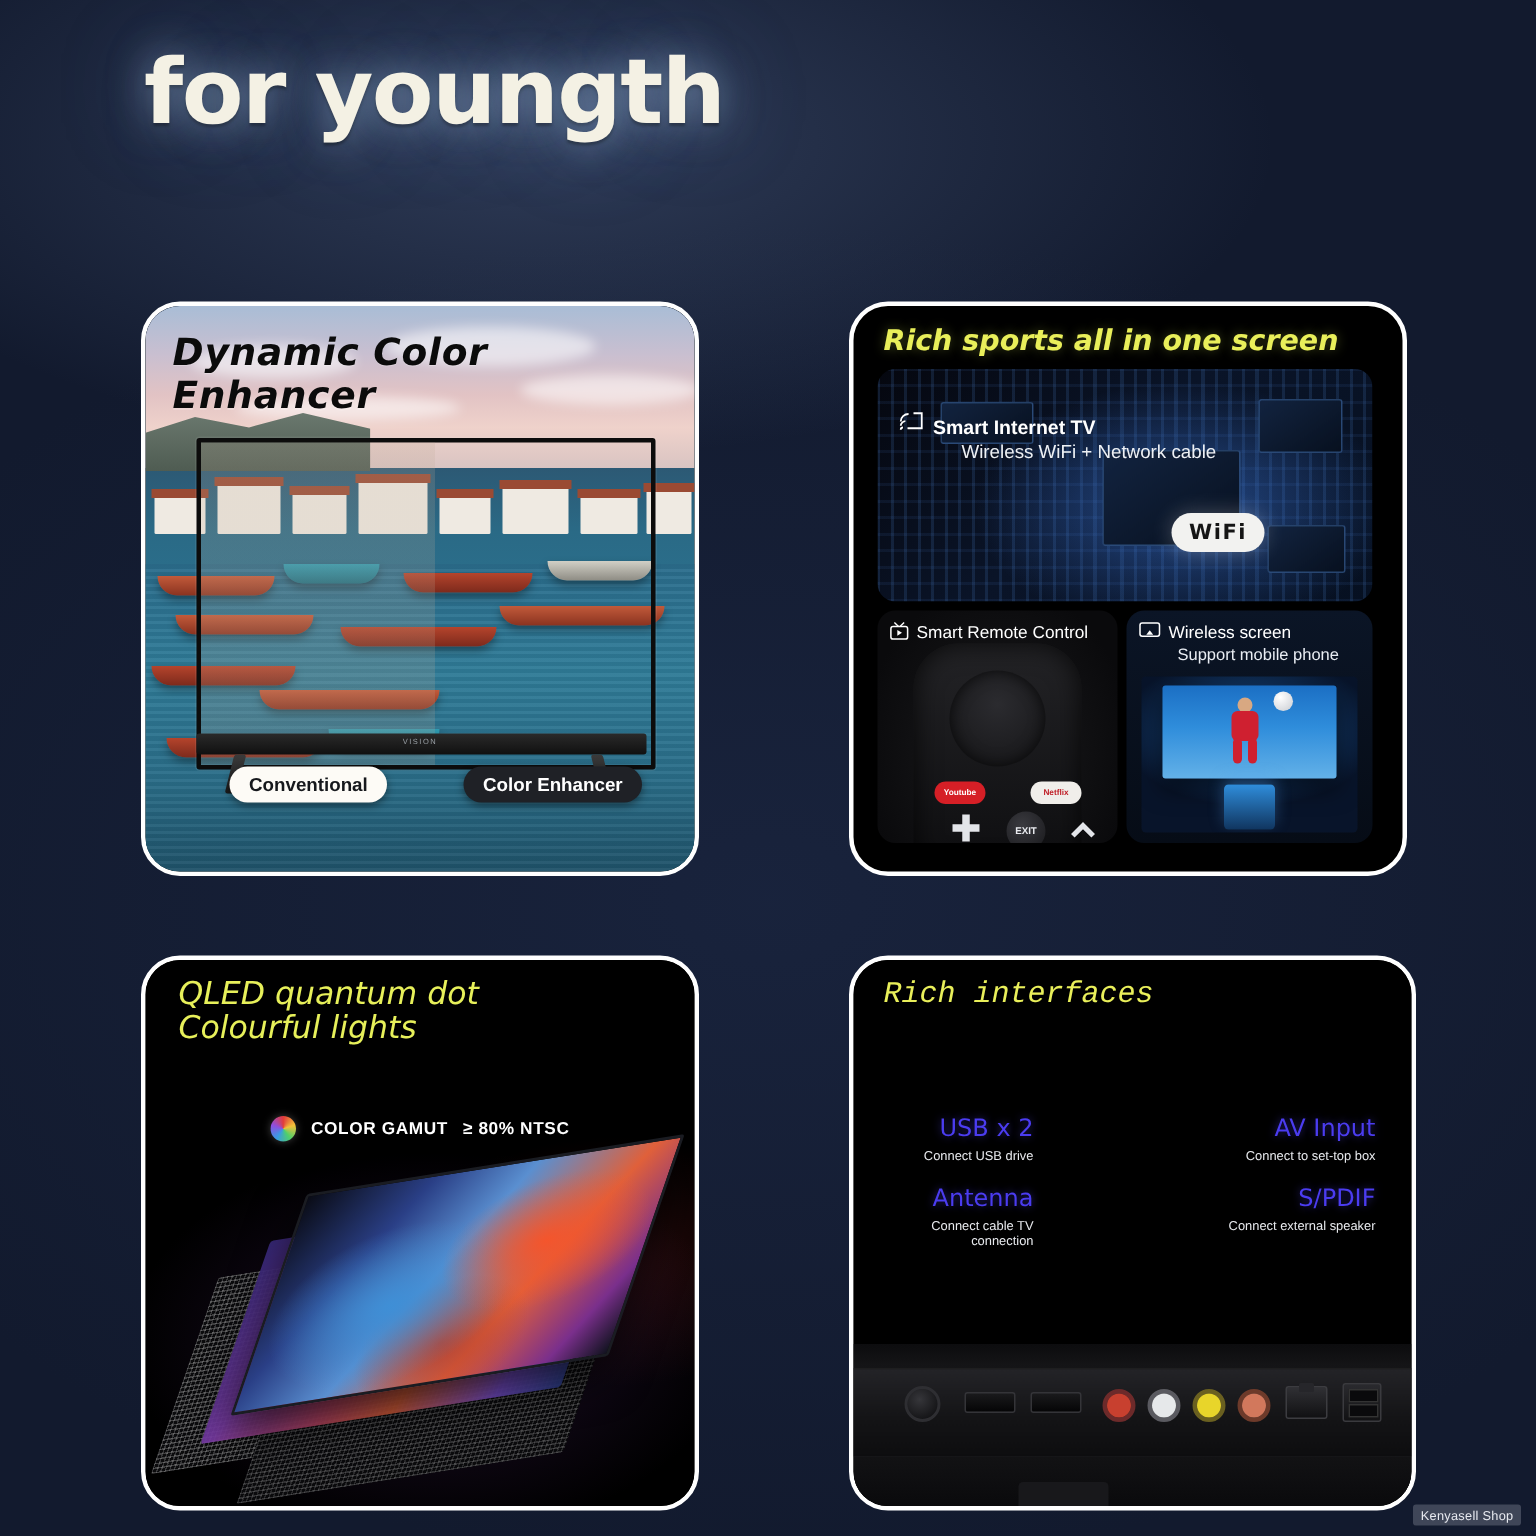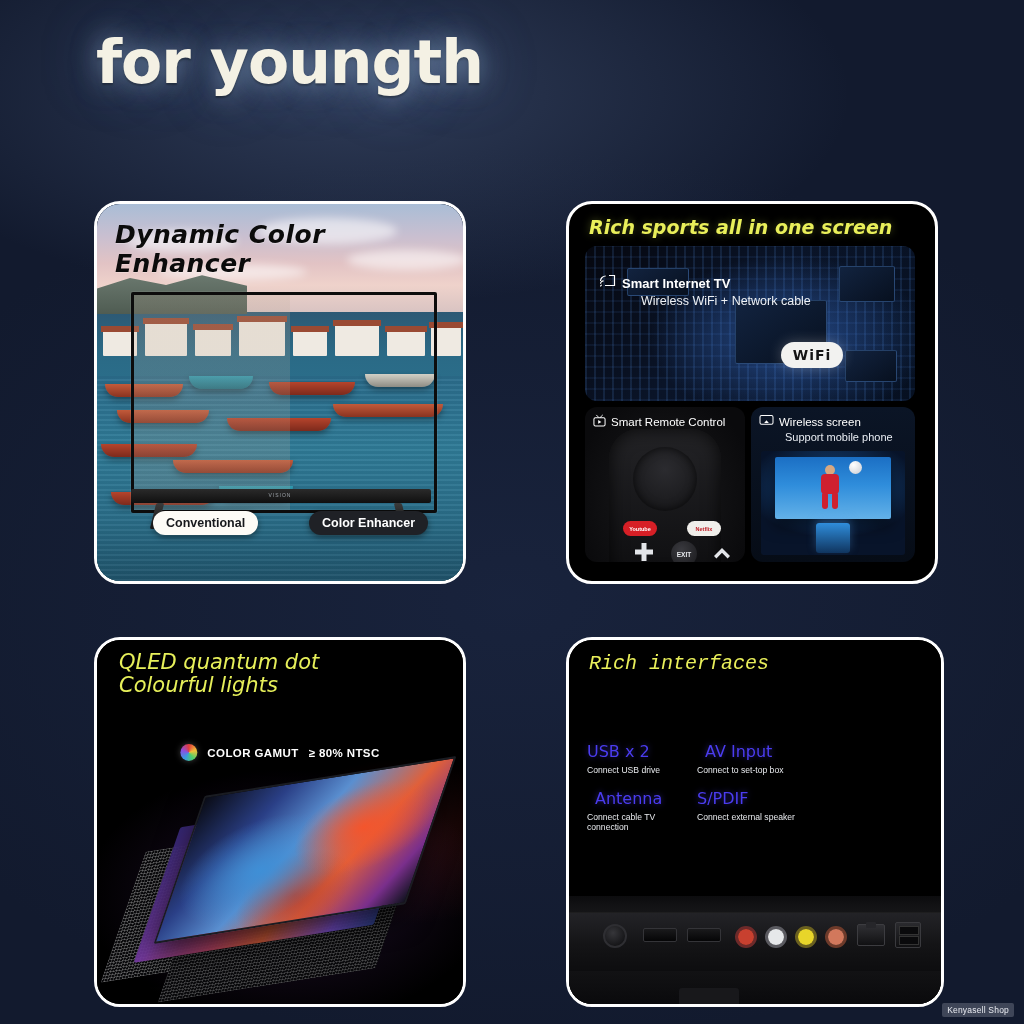--- a/index.html
+++ b/index.html
@@ -168,21 +168,21 @@
       linear-gradient(125deg,#0a0c16 0%,#2a3f86 25%,#5a8fd0 45%,#e0603a 68%,#7a2f8c 88%,#11131f 100%);
     border:2px solid #1a1c22;box-shadow:0 12px 26px rgba(0,0,0,.7);}
 
   
   .p4 .bg{position:absolute;inset:0;background:#000;}
   .p4 .t1{position:absolute;left:20px;top:12px;font-family:Liberation Mono, monospace;font-style:italic;
     font-size:20px;color:#e9ef5a;}
   .p4 .t2{position:absolute;left:20px;top:44px;font-family:"DejaVu Sans",sans-serif;font-style:italic;
     font-size:20px;color:#e9ef5a;}
   .iogrid{position:absolute;left:18px;top:102px;width:330px;
-    display:grid;grid-template-columns:102px 1fr;column-gap:8px;row-gap:14px;}
+    display:grid;grid-template-columns:102px 1fr;column-gap:8px;row-gap:14px;text-align:right;}
   .iocell .nm{font-family:"DejaVu Sans",sans-serif;font-size:16px;color:#4b3cf0;font-weight:normal;
     text-shadow:0 0 6px rgba(80,70,240,.55);margin-bottom:4px;}
   .iocell .ds{font-size:8.6px;color:#e8eaee;}
   .iocell.indent .nm{margin-left:8px;}
   .ports{position:absolute;left:0;right:0;bottom:0;height:108px;
     background:linear-gradient(#0c0c0e 0%,#141416 12%,#1c1c1f 40%,#121214 70%,#0a0a0c 100%);}
   .portbar{position:absolute;left:0;right:0;top:16px;height:58px;
     background:linear-gradient(#232327,#141416 55%,#0d0d0f);border-top:1px solid rgba(255,255,255,.07);}
   .prt{position:absolute;top:28px;}
   .coax{width:20px;height:20px;border-radius:50%;background:radial-gradient(circle at 40% 35%,#36363a,#0a0a0c);

